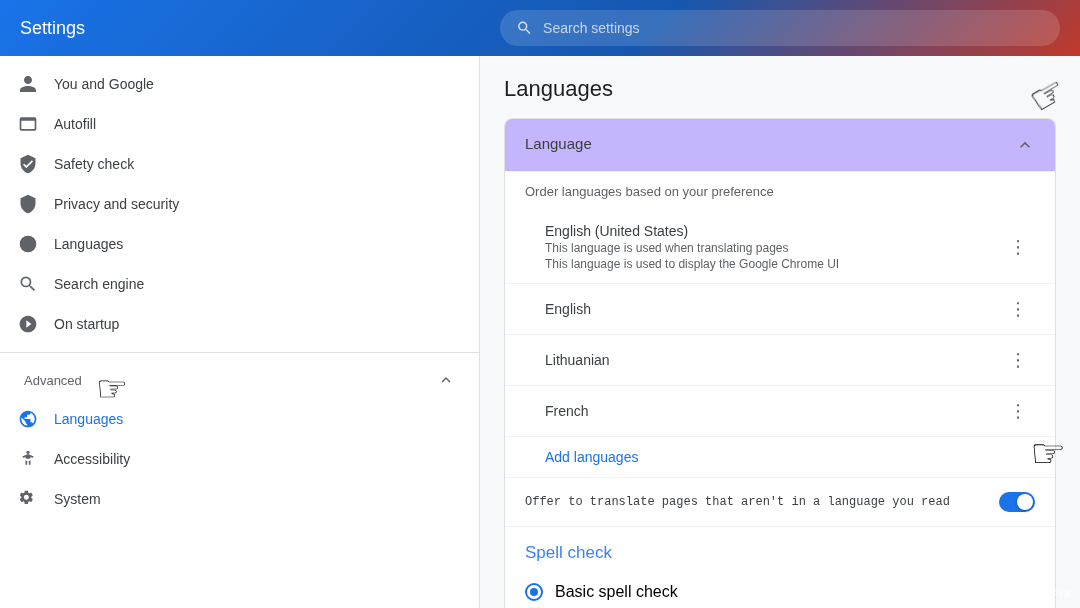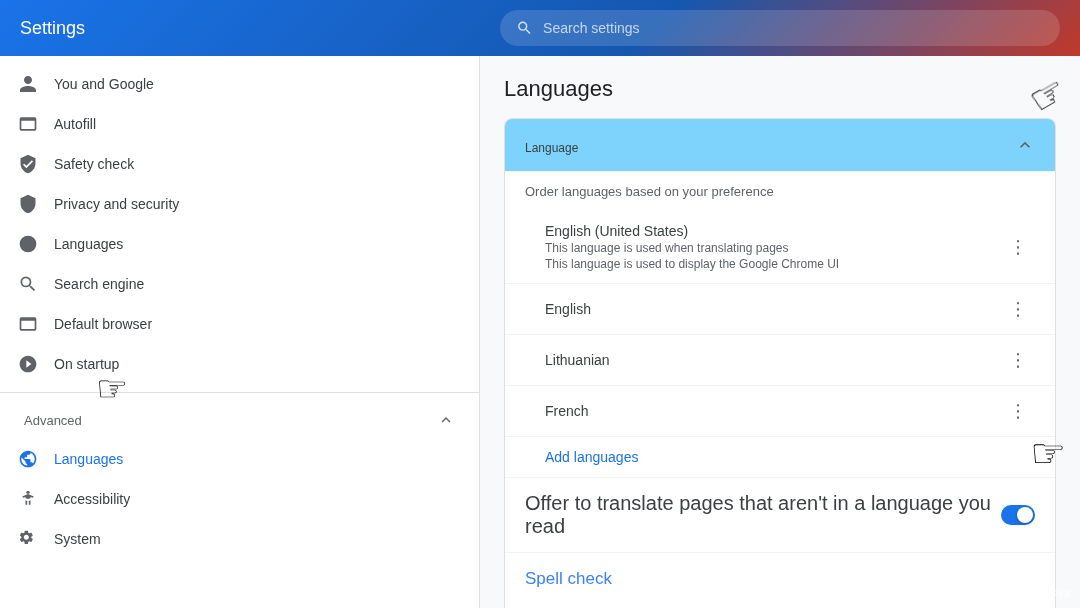--- a/index.html
+++ b/index.html
@@ -93,28 +93,28 @@
     }
     .section-card {
       background: white;
       border-radius: 8px;
       border: 1px solid #e0e0e0;
       overflow: hidden;
       margin-bottom: 16px;
     }
     .section-header {
       display: flex;
-      align-items: flex-end;
+      align-items: flex-start;
       justify-content: space-between;
       padding: 16px 20px;
-      font-size: 12px;
+      font-size: 15px;
       color: #3c4043;
       font-weight: 500;
       border-bottom: 1px solid #f1f3f4;
-      background: #7dd3fc;
+      background: #c4b5fd;
     }
     .section-subheader {
       padding: 12px 20px;
       font-size: 13px;
       color: #5f6368;
       background: white;
     }
     .language-row {
       display: flex;
       align-items: center;
@@ -141,23 +141,24 @@
       padding: 12px 20px 12px 40px;
       cursor: pointer;
       display: block;
       font-weight: 500;
     }
     .translate-row {
       display: flex;
       align-items: center;
       justify-content: space-between;
       padding: 14px 20px;
-      font-size: 20px;
+      font-size: 12px;
       color: #3c4043;
       border-top: 1px solid #f1f3f4;
+      font-family: Liberation Mono, monospace;
     }
     .toggle-switch {
       width: 36px;
       height: 20px;
       background: #1a73e8;
       border-radius: 10px;
       position: relative;
       cursor: pointer;
     }
     .toggle-switch::after {
@@ -283,28 +284,20 @@
 
       <div class="sidebar-item">
         <span class="icon">
           <svg width="20" height="20" viewBox="0 0 24 24" fill="currentColor">
               <path d="M15.5 14h-.79l-.28-.27A6.471 6.471 0 0 0 16 9.5 6.5 6.5 0 1 0 9.5 16c1.61 0 3.09-.59 4.23-1.57l.27.28v.79l5 4.99L20.49 19l-4.99-5zm-6 0C7.01 14 5 11.99 5 9.5S7.01 5 9.5 5 14 7.01 14 9.5 11.99 14 9.5 14z"></path>
             </svg>
         </span>
         <span>Search engine</span>
       </div>
 
-      <div class="sidebar-item">
-        <span class="icon">
-          <svg width="20" height="20" viewBox="0 0 24 24" fill="currentColor">
-              <path d="M20 4H4c-1.1 0-2 .9-2 2v12c0 1.1.9 2 2 2h16c1.1 0 2-.9 2-2V6c0-1.1-.9-2-2-2zm0 14H4V8h16v10z"></path>
-            </svg>
-        </span>
-        <span>Default browser</span>
-      </div>
 
       <div class="sidebar-item">
         <span class="icon">
           <svg width="20" height="20" viewBox="0 0 24 24" fill="currentColor">
               <path d="M12 2C6.48 2 2 6.48 2 12s4.48 10 10 10 10-4.48 10-10S17.52 2 12 2zm-2 14.5v-9l6 4.5-6 4.5z"></path>
             </svg>
         </span>
         <span>On startup</span>
       </div>
 

